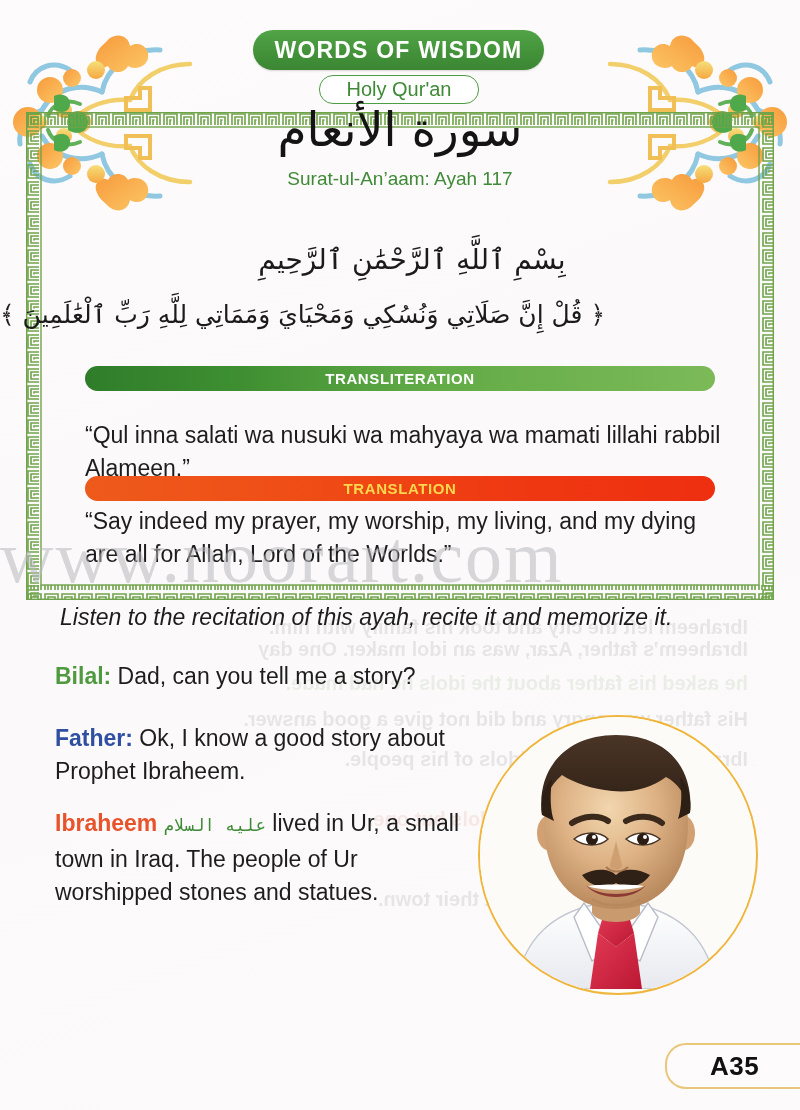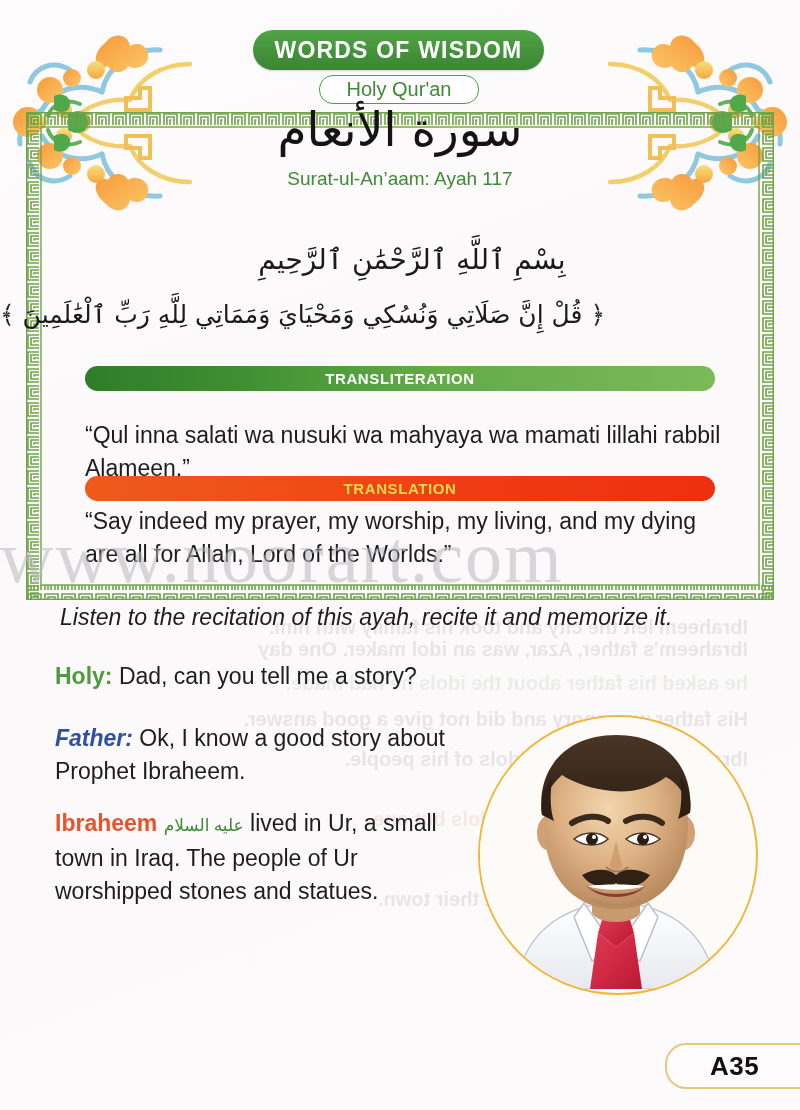--- a/index.html
+++ b/index.html
@@ -106,23 +106,23 @@
     position:absolute;left:60px;top:604px;width:700px;
     font-size:23px;font-style:italic;color:#1d1d1d;
   }
 
   
   .dlg{position:absolute;left:55px;font-size:23px;color:#1d1d1d;line-height:33px;}
   .dlg.q1{top:660px;width:440px;}
   .dlg.q2{top:722px;width:390px;}
   .dlg.q3{top:807px;width:420px;}
   .spk-green{color:#4f9a3f;font-weight:bold;}
-  .spk-blue{color:#2f4fa0;font-weight:bold;font-style:italic;}
+  .spk-blue{color:#2f4fa0;font-weight:bold;}
   .spk-orange{color:#e8532a;font-weight:bold;}
-  .saw{color:#3f8a37;font-size:17px;font-family:Liberation Serif, serif;direction:rtl;unicode-bidi:isolate;}
+  .saw{color:#3f8a37;font-size:17px;font-family:Liberation Mono, monospace;direction:rtl;unicode-bidi:isolate;}
 
   
   .portrait{
     position:absolute;left:478px;top:715px;width:276px;height:276px;
     border-radius:50%;border:2.5px solid #f0b63c;overflow:hidden;background:#fdfcfa;
   }
   .portrait svg{display:block;}
 
   
   .pagenum{
@@ -310,21 +310,21 @@
   <div class="secbar trans">
     <span>TRANSLATION</span>
   </div>
   <div class="body-text trans">“Say indeed my prayer, my worship, my living, and my dying are all for Allah, Lord of the Worlds.”</div>
 
   <div class="watermark">www.noorart.com</div>
 
   <div class="listen">Listen to the recitation of this ayah, recite it and memorize it.</div>
 
   <div class="dlg q1">
-    <span class="spk-green">Holy:</span><span> Dad, can you tell me a story?</span>
+    <span class="spk-green">Bilal:</span><span> Dad, can you tell me a story?</span>
   </div>
 
   <div class="dlg q2">
     <span class="spk-blue">Father:</span><span> Ok, I know a good story about Prophet Ibraheem.</span>
   </div>
 
   <div class="dlg q3">
     <span class="spk-orange">Ibraheem</span>
     <span class="saw">عليه السلام</span><span> lived in Ur, a small town in Iraq. The people of Ur worshipped stones and statues.</span>
   </div>

